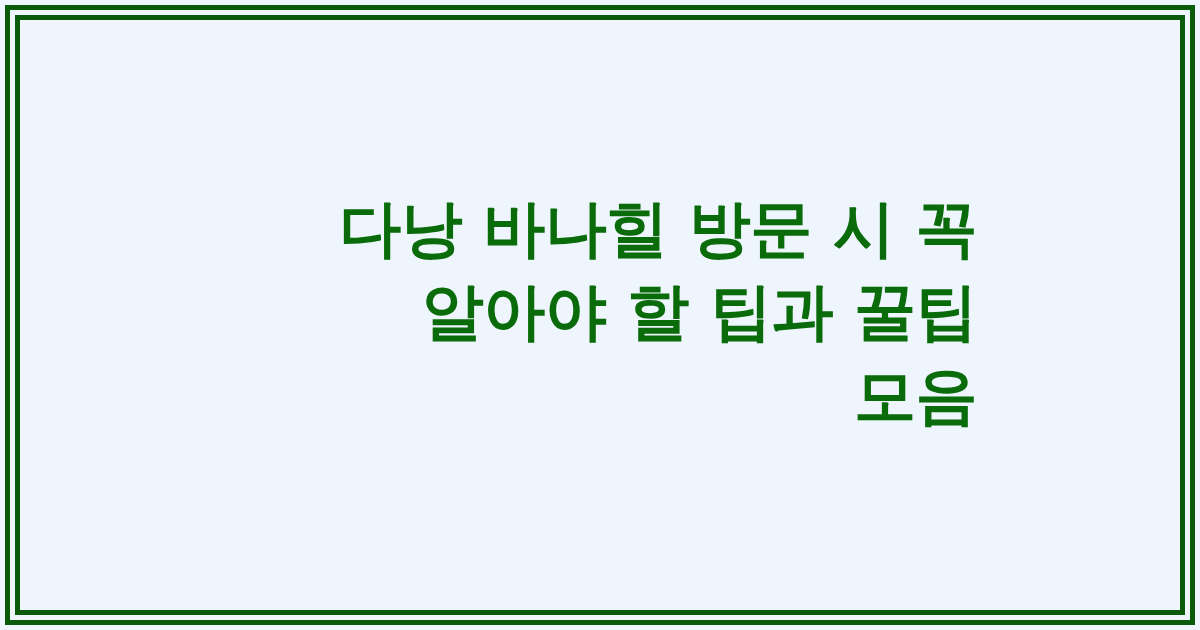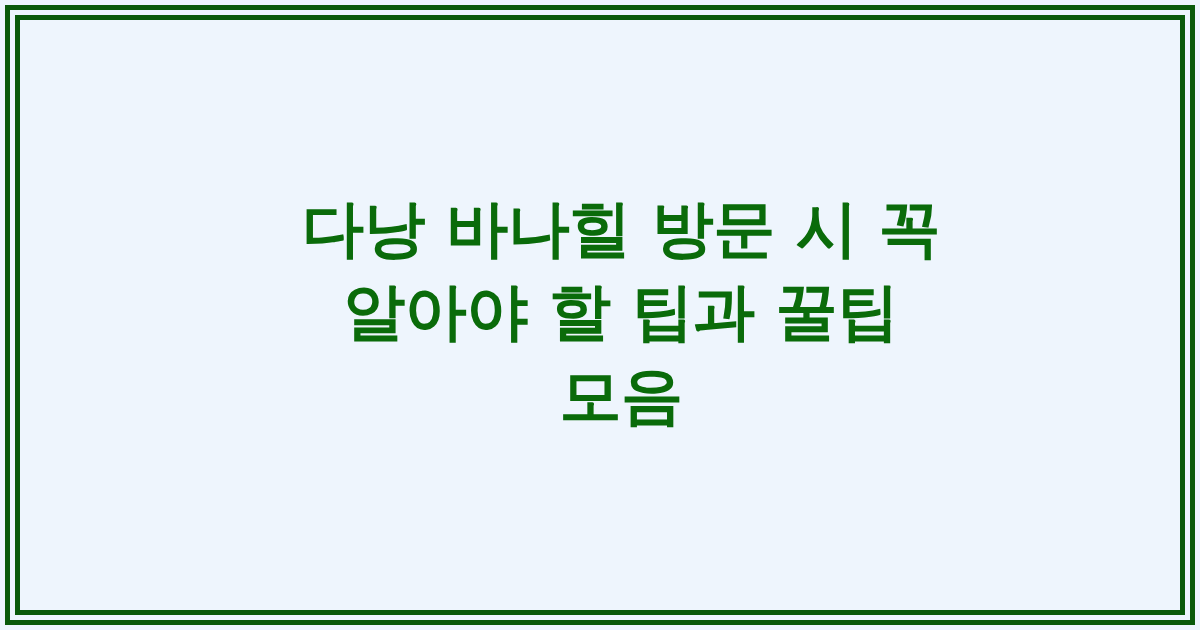--- a/index.html
+++ b/index.html
@@ -48,29 +48,29 @@
   
   .content {
     box-sizing: border-box;
     width: 100%;
     padding-left: 252px;
     padding-right: 60px;
     padding-bottom: 6px;
   }
 
   .headline {
-    margin: 4px;
+    margin: 15px;
     max-width: 690px;
     color: var(--accent, #0a6b0a);
     font-family: "DejaVu Sans", "Liberation Sans", sans-serif;
     font-size: 62px;
     font-weight: 700;
     line-height: 1.34;
     letter-spacing: -0.5px;
-    text-align: center;
+    text-align: right;
     word-break: keep-all;
     overflow-wrap: break-word;
   }
 </style>
 </head>
 <body>
 
 <div class="banner" style="--bg: #eef5fd; --frame: #0a5a0a; --accent: #0a6b0a;">
   <div class="frame-outer">
     <div class="frame-inner">

